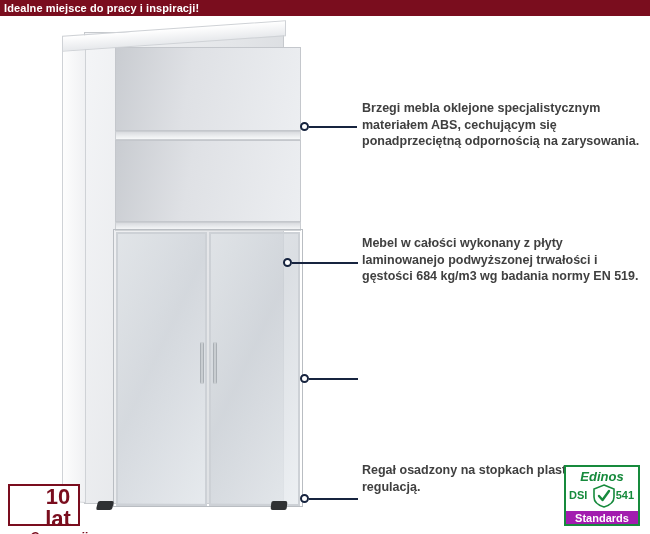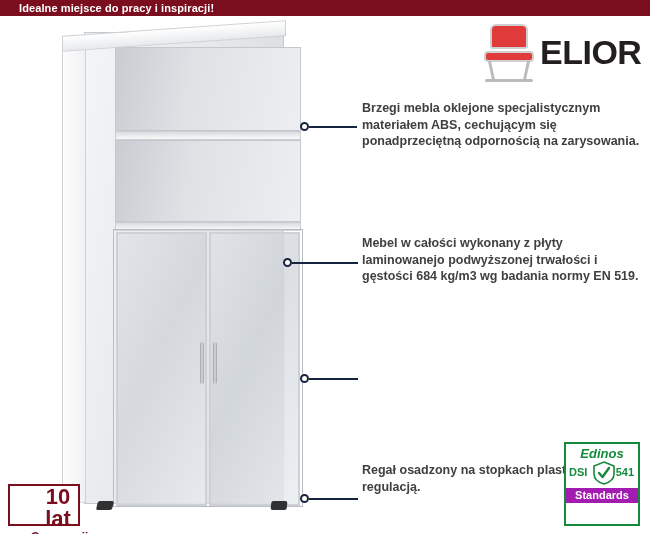--- a/index.html
+++ b/index.html
@@ -26,21 +26,21 @@
     position: absolute;
     left: 0;
     top: 0;
     width: 650px;
     height: 28px;
     background: #7a0d1e;
     color: #ffffff;
     font-size: 11px;
     font-weight: bold;
     line-height: 16px;
-    padding-left: 19px;
+    padding-left: 4px;
     box-sizing: border-box;
     letter-spacing: 0.1px;
     white-space: nowrap;
   }
 
   
   .photo-area {
     position: absolute;
     left: 0;
     top: 16px;
@@ -273,21 +273,21 @@
     font-style: italic;
     padding-left: 20px;
   }
 
   
   .edinos {
     position: absolute;
     right: 10px;
     bottom: 8px;
     width: 76px;
-    height: 84px;
+    height: 61px;
     border: 2px solid #168a3c;
     box-sizing: border-box;
     background: #ffffff;
     text-align: center;
     overflow: hidden;
   }
   .edinos .e-top {
     font-size: 13px;
     font-weight: bold;
     color: #168a3c;
@@ -333,30 +333,20 @@
 </style>
 </head>
 <body>
 
 <div id="page">
 
   <div class="banner">Idealne miejsce do pracy i inspiracji!</div>
 
   <div class="photo-area">
 
-    <div class="logo-wrap">
-      <div class="chair">
-        <div class="back"></div>
-        <div class="seat"></div>
-        <div class="leg-l"></div>
-        <div class="leg-r"></div>
-        <div class="foot"></div>
-      </div>
-      <div class="brand">ELIOR</div>
-    </div>
 
     <div class="cabinet">
       <div class="cab-body">
 
         <div class="inner-shadow" style="top:14px;height:84px;"></div>
         <div class="shelf-open" style="top:98px;height:9px;"></div>
         <div class="inner-shadow" style="top:107px;height:82px;"></div>
         <div class="shelf-open" style="top:189px;height:9px;"></div>
 
         <div class="glass-doors">

